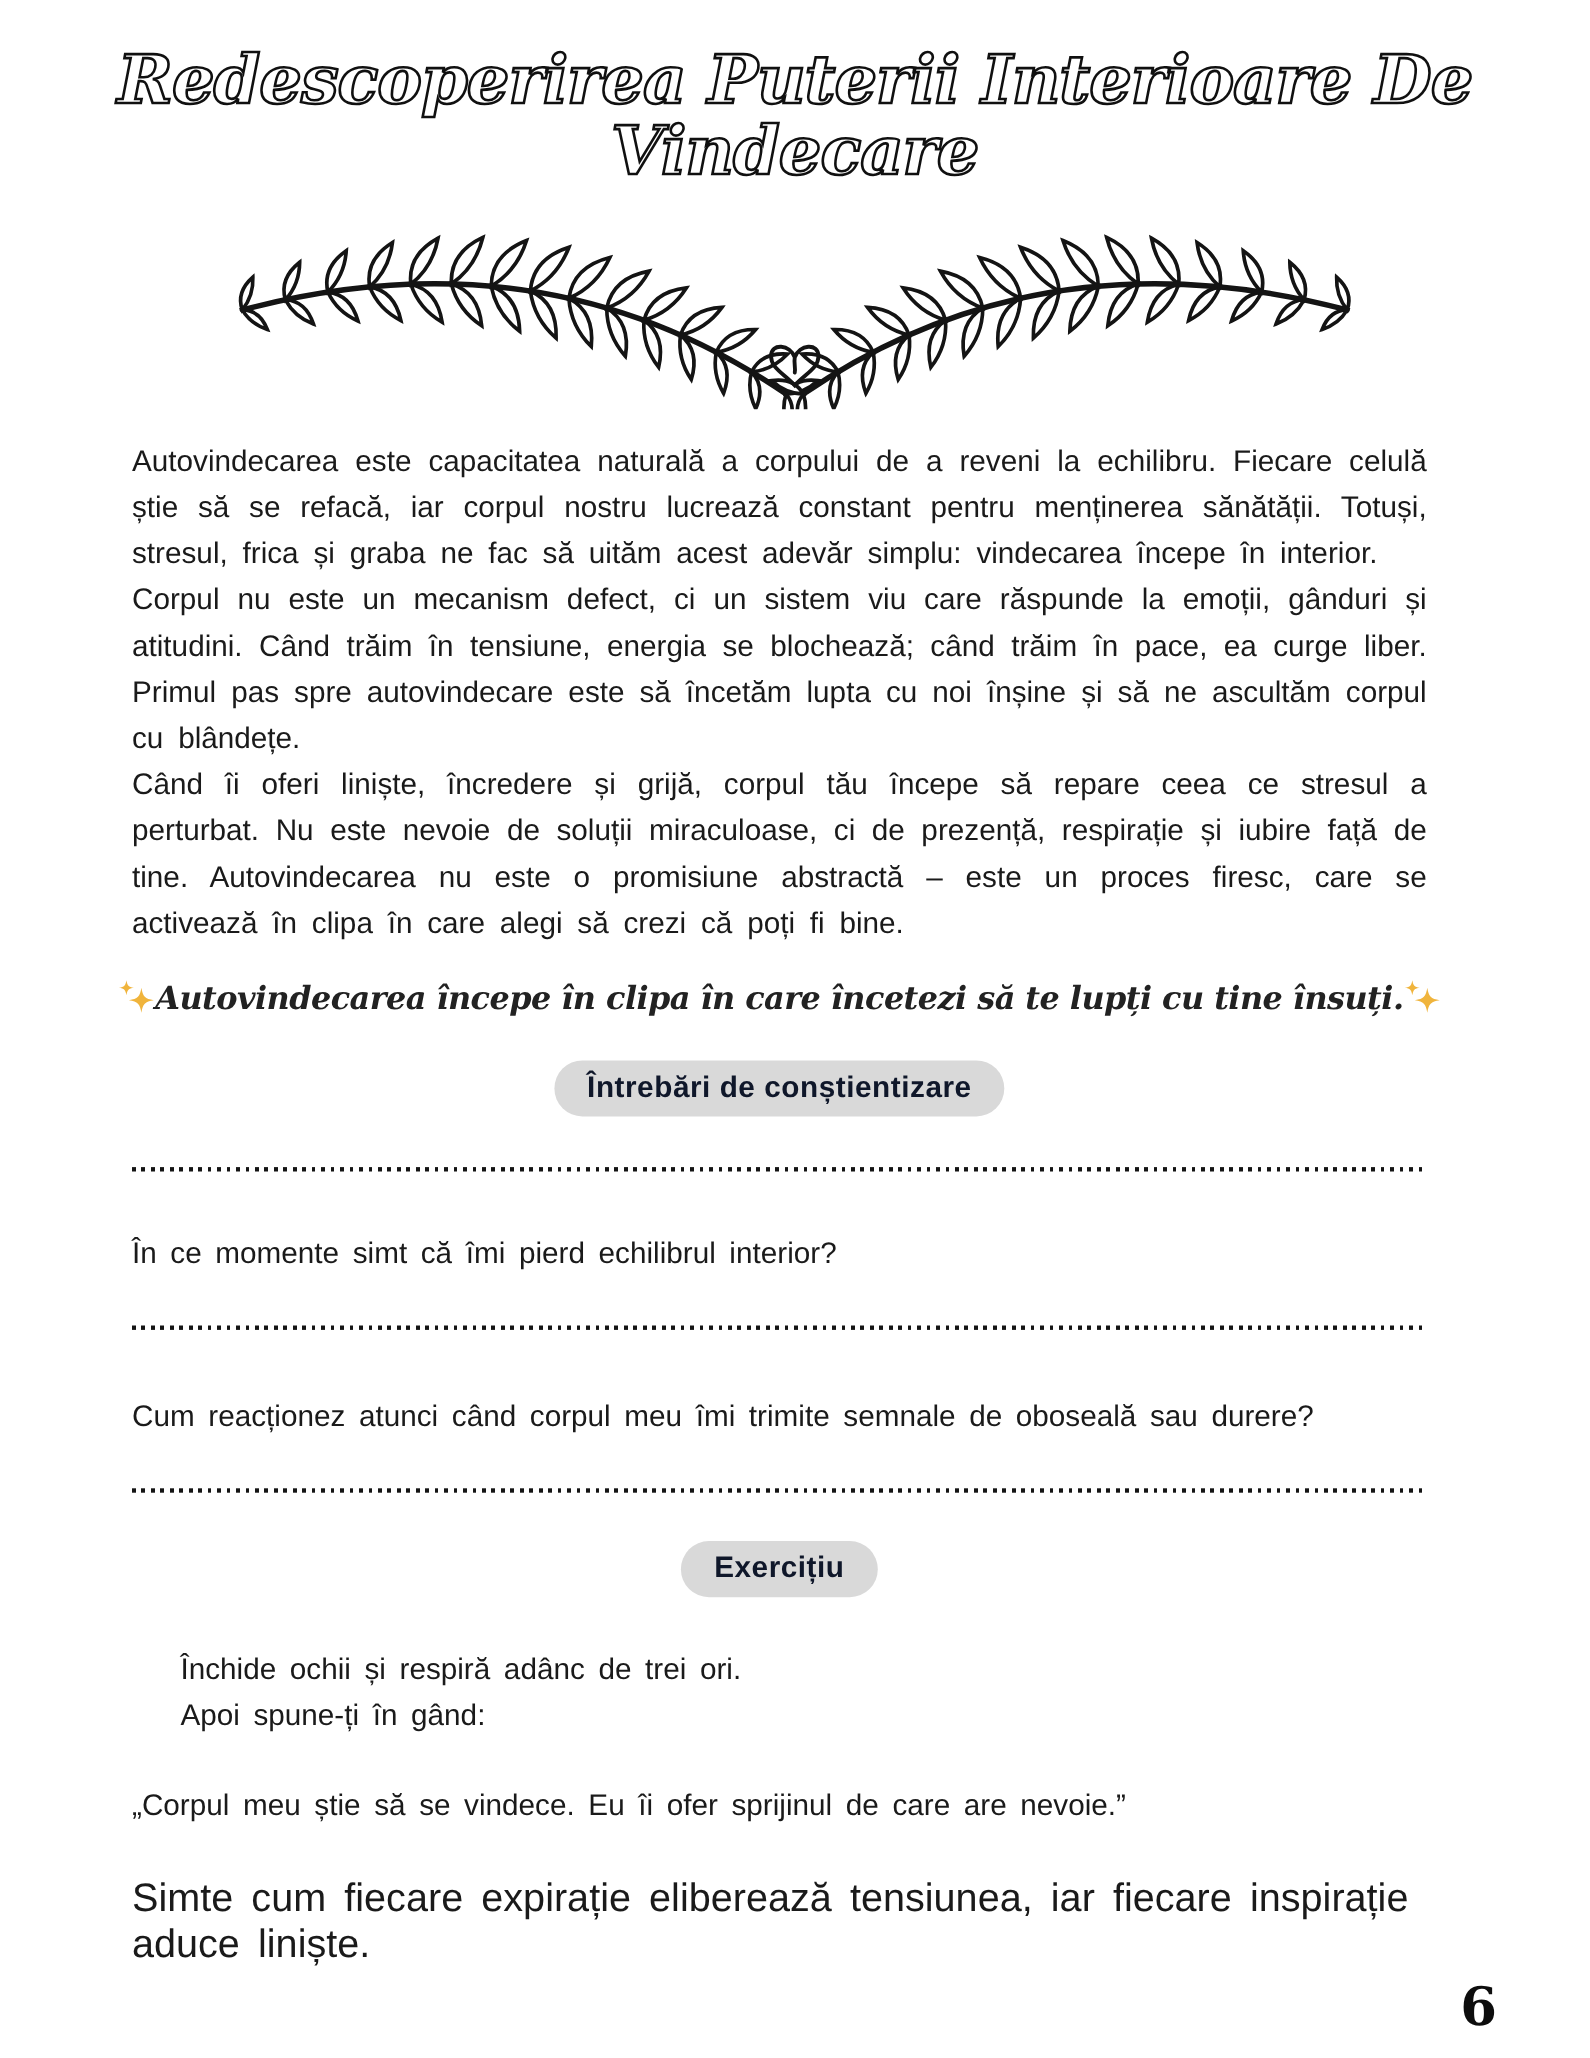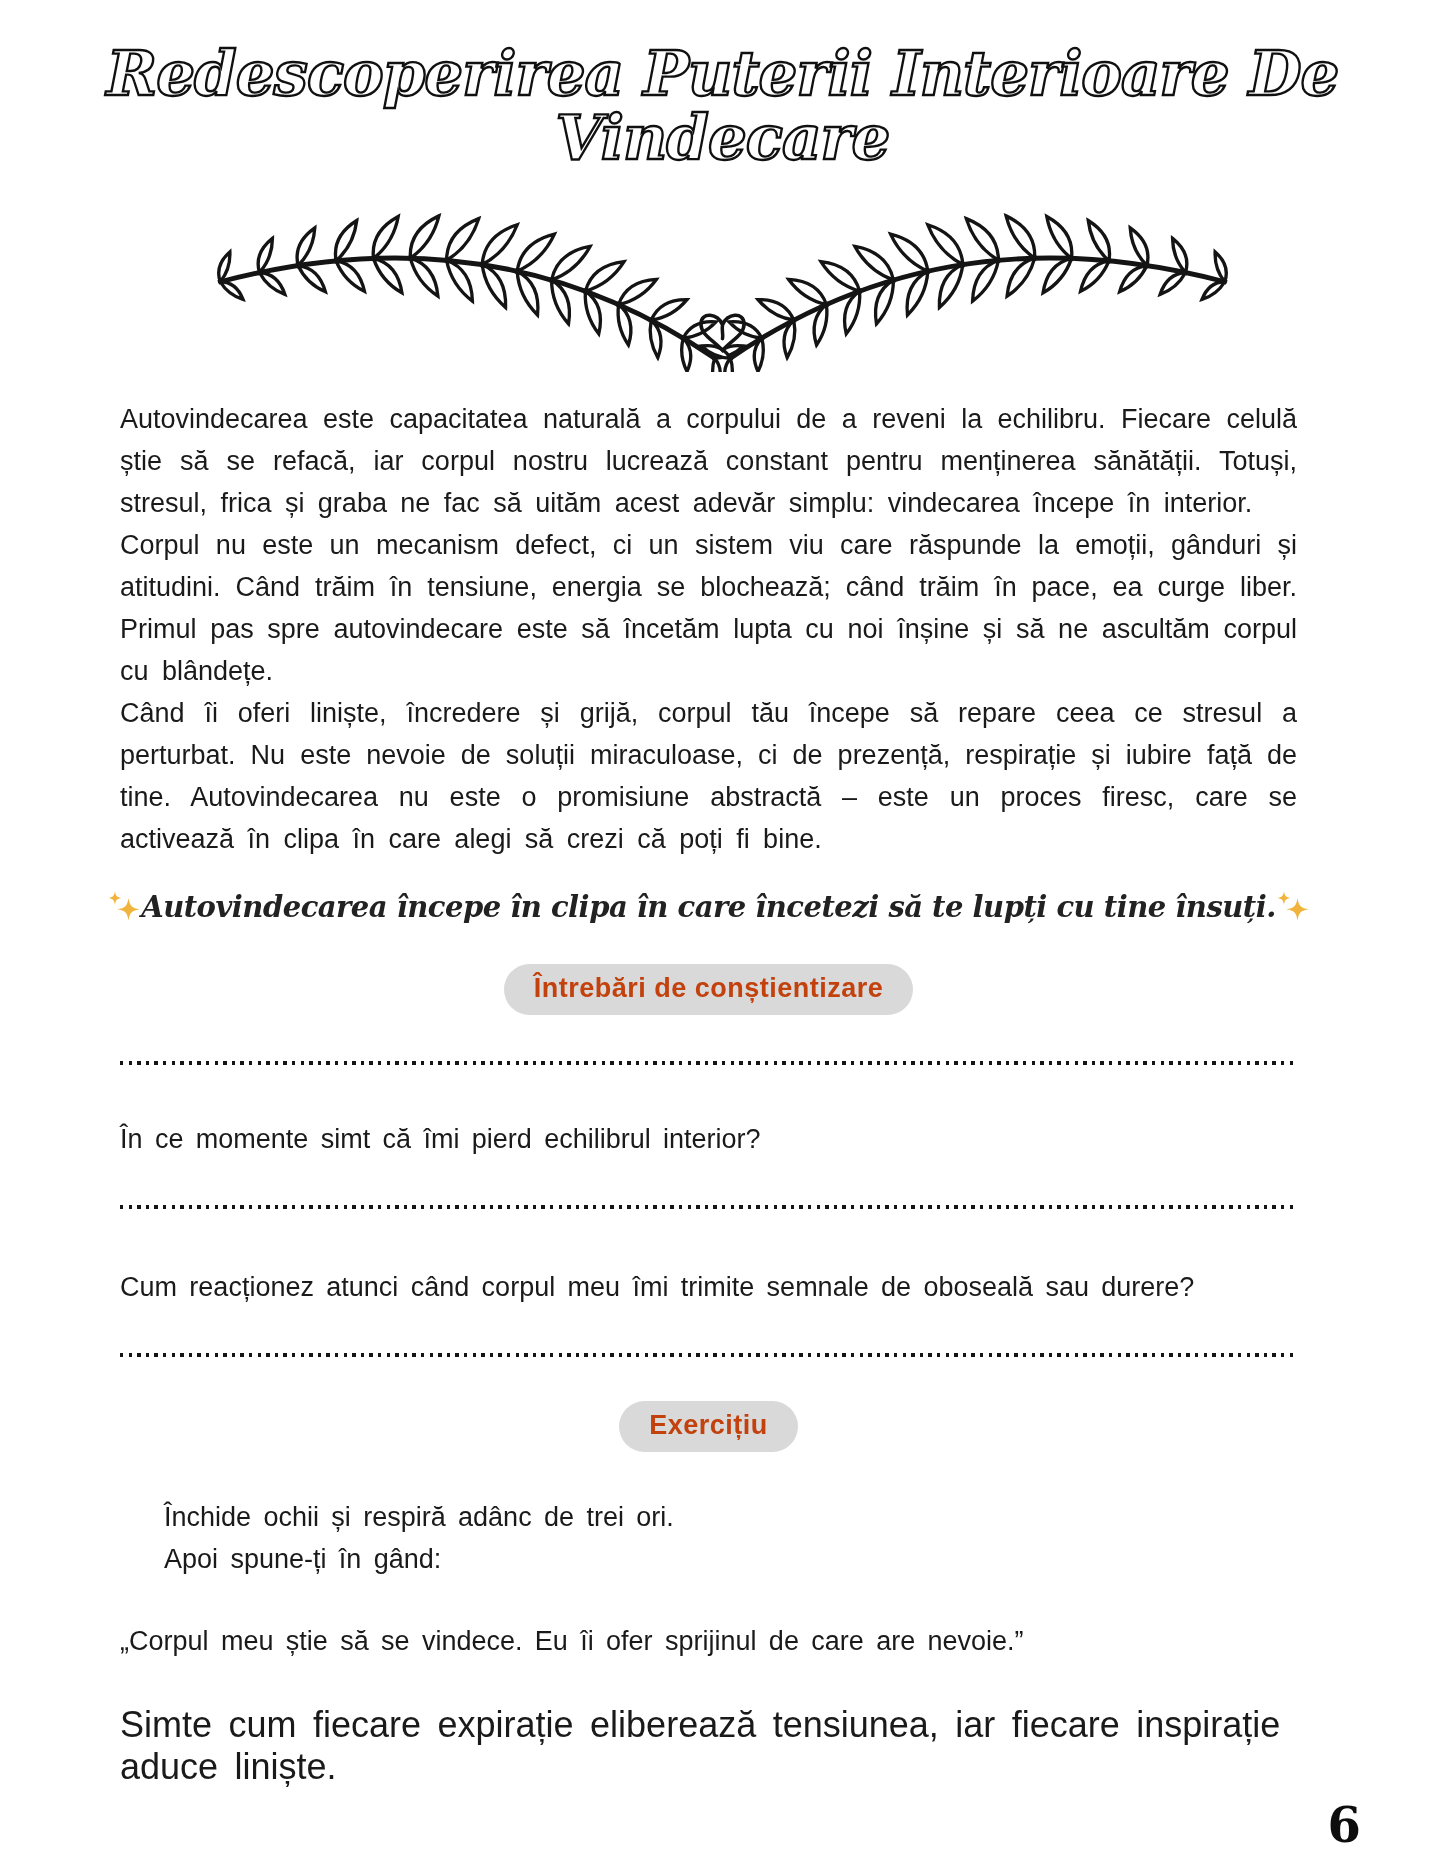--- a/index.html
+++ b/index.html
@@ -35,21 +35,21 @@
   }
   .quote-text{
     font-family:"DejaVu Serif",serif;font-weight:700;font-style:italic;
     font-size:29px;color:#222;letter-spacing:-0.5px;white-space:nowrap;
   }
   .sparkle{width:34px;height:34px;flex:0 0 auto;}
   
   .badge-row{display:flex;justify-content:center;}
   .badge{
     display:inline-block;background:var(--badge-bg);border-radius:999px;
-    padding:9px 30px 11px;font-weight:700;font-size:27px;color:#c2410c;
+    padding:9px 30px 11px;font-weight:700;font-size:27px;color:#0f172a;
     letter-spacing:0.5px;
   }
   .badge-row.awareness{margin-top:40px;}
   .badge-row.exercise{margin-top:44px;}
   
   .question{font-size:27px;line-height:40px;word-spacing:0.18em;}
   .q1{margin-top:52px;}
   .q2{margin-top:54px;}
   .q3{margin-top:58px;}
   .answer-line{

